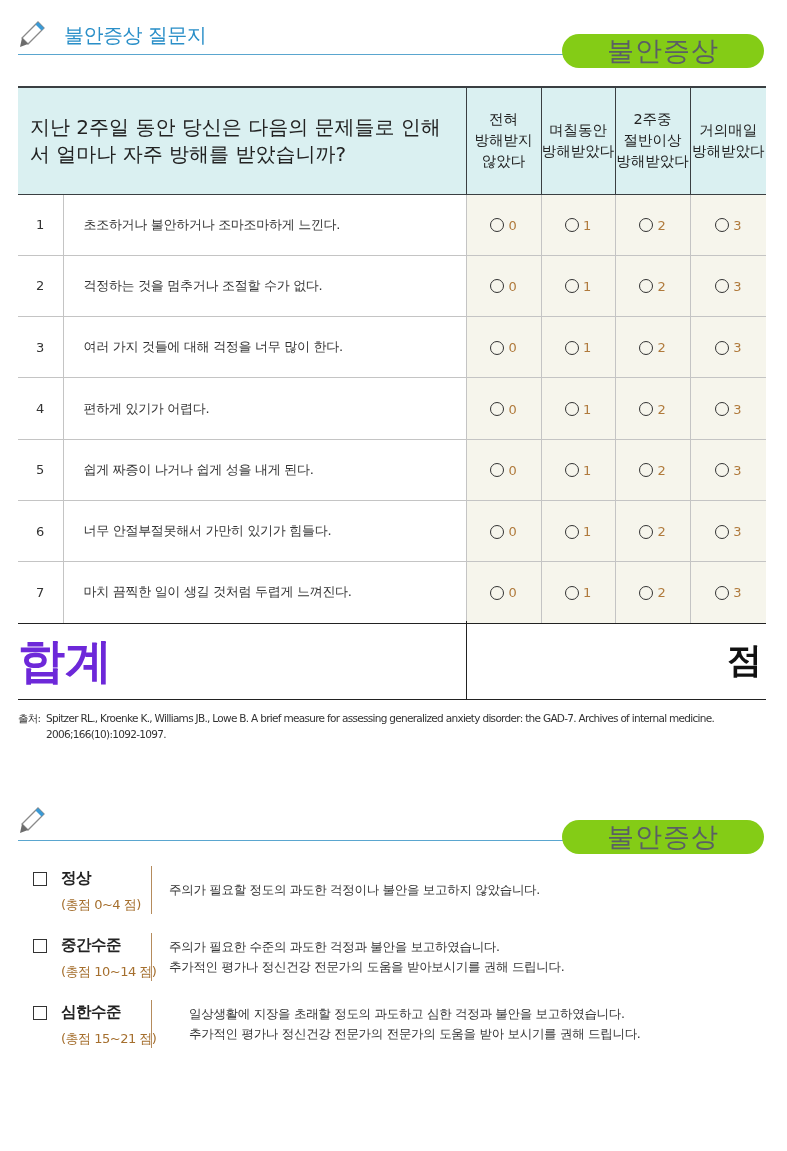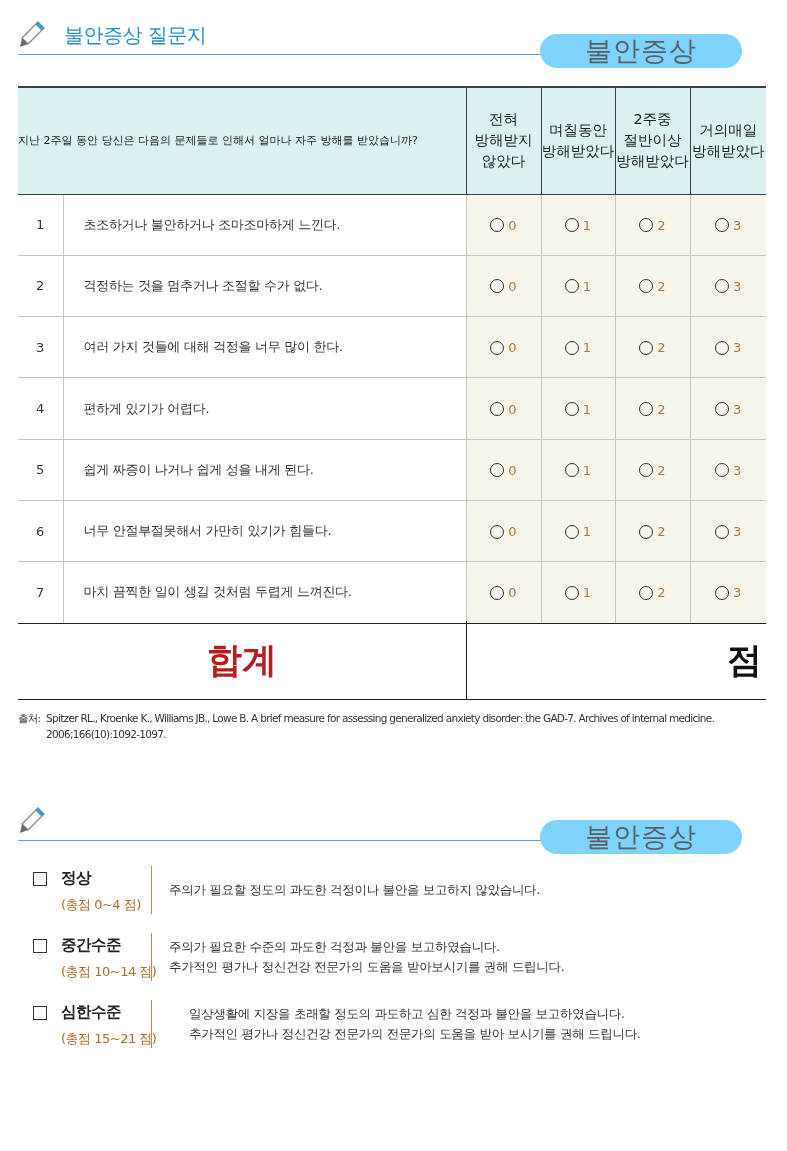--- a/index.html
+++ b/index.html
@@ -3,36 +3,36 @@
   <meta charset="utf-8">
   <style>
     * { box-sizing: border-box; margin: 0; padding: 0; }
     html, body { width: 787px; height: 1151px; background: #ffffff; overflow: hidden; }
     body { font-family: "DejaVu Sans", "Liberation Sans", sans-serif; color: #222; position: relative; }
 
     .section-header { position: absolute; left: 18px; width: 748px; height: 56px; }
     .section-header .pencil { position: absolute; left: 0; top: 6px; width: 28px; height: 28px; }
     .section-header .title { position: absolute; left: 46px; top: 4px; font-size: 20px; color: #2a8fc8; letter-spacing: -0.5px; line-height: 34px; }
     .section-header .rule { position: absolute; left: 0; top: 40px; width: 560px; height: 1px; background: #5aa6cf; }
-    .section-header .pill { position: absolute; left: 522px; top: 20px; width: 202px; height: 34px; border-radius: 17px; background: #7dd3fc; color: #5a5f64; font-size: 27px; text-align: center; line-height: 34px; letter-spacing: 1px; }
+    .section-header .pill { position: absolute; left: 544px; top: 20px; width: 202px; height: 34px; border-radius: 17px; background: #84cc16; color: #5a5f64; font-size: 27px; text-align: center; line-height: 34px; letter-spacing: 1px; }
 
     .qtable { position: absolute; left: 18px; top: 86px; width: 748px; border-collapse: collapse; table-layout: fixed; }
     .qtable th { background: #daf0f1; font-weight: normal; color: #222; border-top: 2px solid #3a3f42; border-bottom: 1px solid #3a3f42; border-left: 1px solid #3a3f42; height: 107px; vertical-align: middle; }
-    .qtable th.qhead { border-left: none; text-align: left; padding-right: 20px; font-size: 11px; line-height: 22px; }
+    .qtable th.qhead { border-left: none; text-align: left; padding-left: 12px; padding-right: 20px; font-size: 20px; line-height: 27px; }
     .qtable th.opt { font-size: 14.5px; line-height: 21px; text-align: center; padding: 0; white-space: nowrap; }
     .qtable td { height: 61.3px; border-bottom: 1px solid #c4c4c4; font-size: 13px; vertical-align: middle; }
     .qtable td.num { text-align: center; color: #333; border-right: 1px solid #c4c4c4; }
     .qtable td.text { padding-left: 20px; color: #333; letter-spacing: -0.3px; }
     .qtable td.choice { background: #f6f5ec; text-align: center; border-left: 1px solid #c4c4c4; }
     .qtable tr.last td { border-bottom: 1.5px solid #222; }
     .radio { display: inline-block; width: 14px; height: 14px; border: 1px solid #333; border-radius: 50%; vertical-align: middle; margin-right: 4px; background: transparent; cursor: pointer; }
     .score { color: #b07a3c; font-size: 13px; vertical-align: middle; }
 
     .total-row { position: absolute; left: 18px; top: 621px; width: 748px; height: 79px; border-bottom: 1.5px solid #222; }
-    .total-row .label { position: absolute; left: 0; width: 448px; top: 0; height: 79px; text-align: center; line-height: 79px; font-size: 35px; font-weight: bold; color: #b91c1c; }
+    .total-row .label { position: absolute; left: 0; width: 448px; top: 0; height: 79px; text-align: left; line-height: 79px; font-size: 47px; font-weight: bold; color: #6d28d9; }
     .total-row .divider { position: absolute; left: 448px; top: 0; width: 1px; height: 79px; background: #222; }
     .total-row .points { position: absolute; right: 4px; top: 0; height: 79px; line-height: 79px; font-size: 35px; font-weight: bold; color: #111; }
     .total-row .input { position: absolute; left: 460px; top: 18px; width: 230px; height: 44px; border: none; background: transparent; font-size: 24px; }
 
     .source { position: absolute; left: 18px; top: 710px; width: 760px; font-size: 10.5px; line-height: 16px; color: #333; letter-spacing: -0.7px; }
     .source .src-label { display: inline-block; width: 28px; }
     .source .line2 { padding-left: 28px; }
 
     .results { position: absolute; left: 33px; top: 866px; width: 740px; }
     .res-item { position: relative; height: 67px; }

